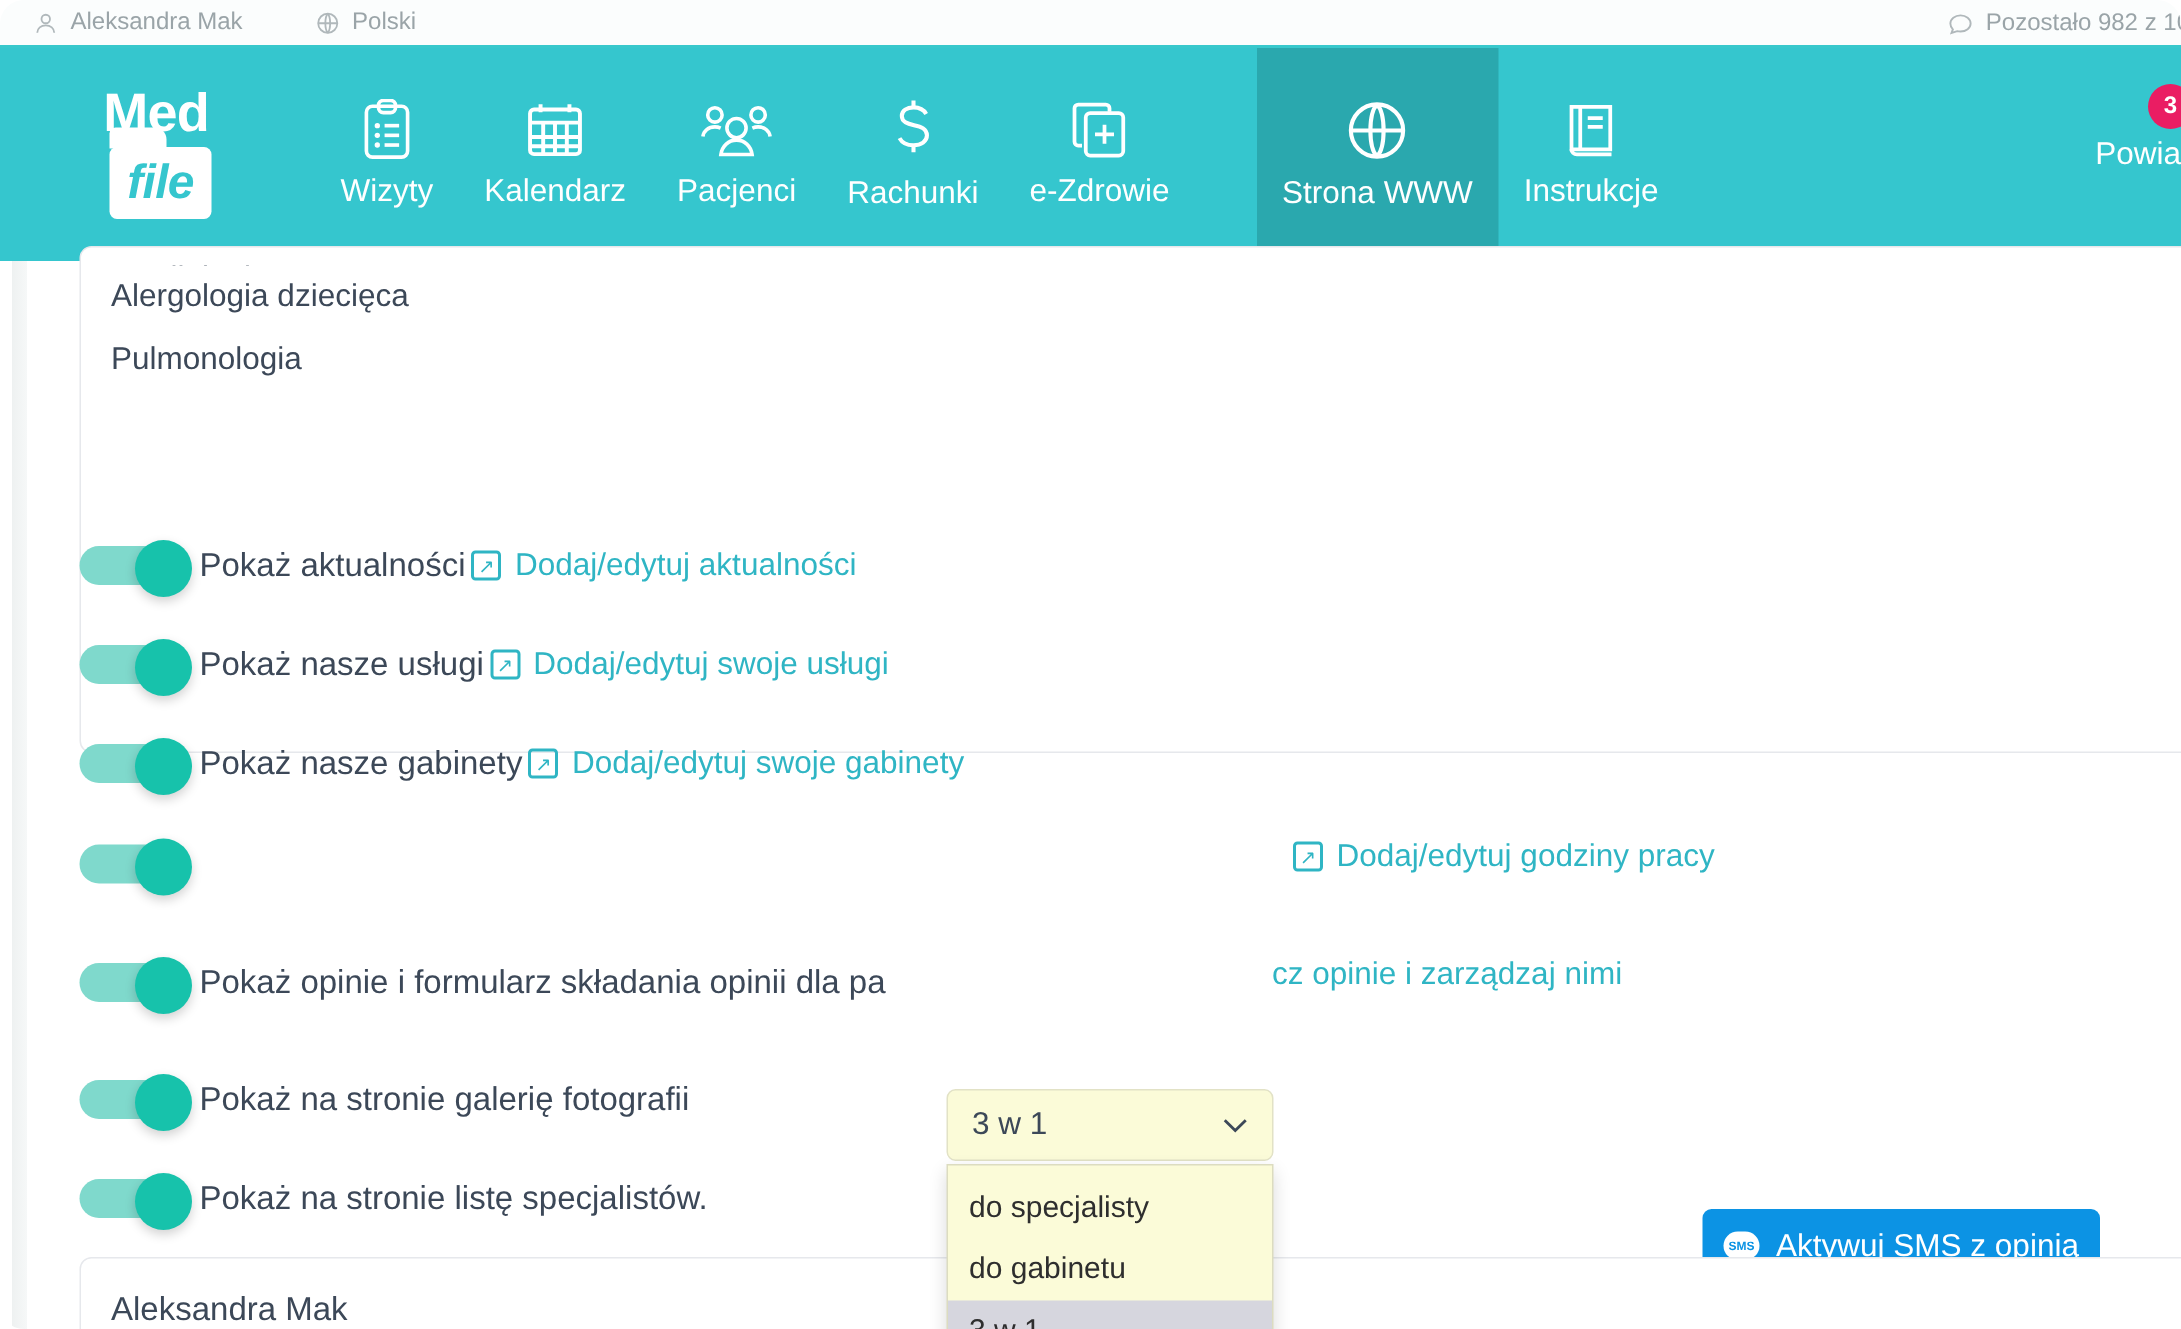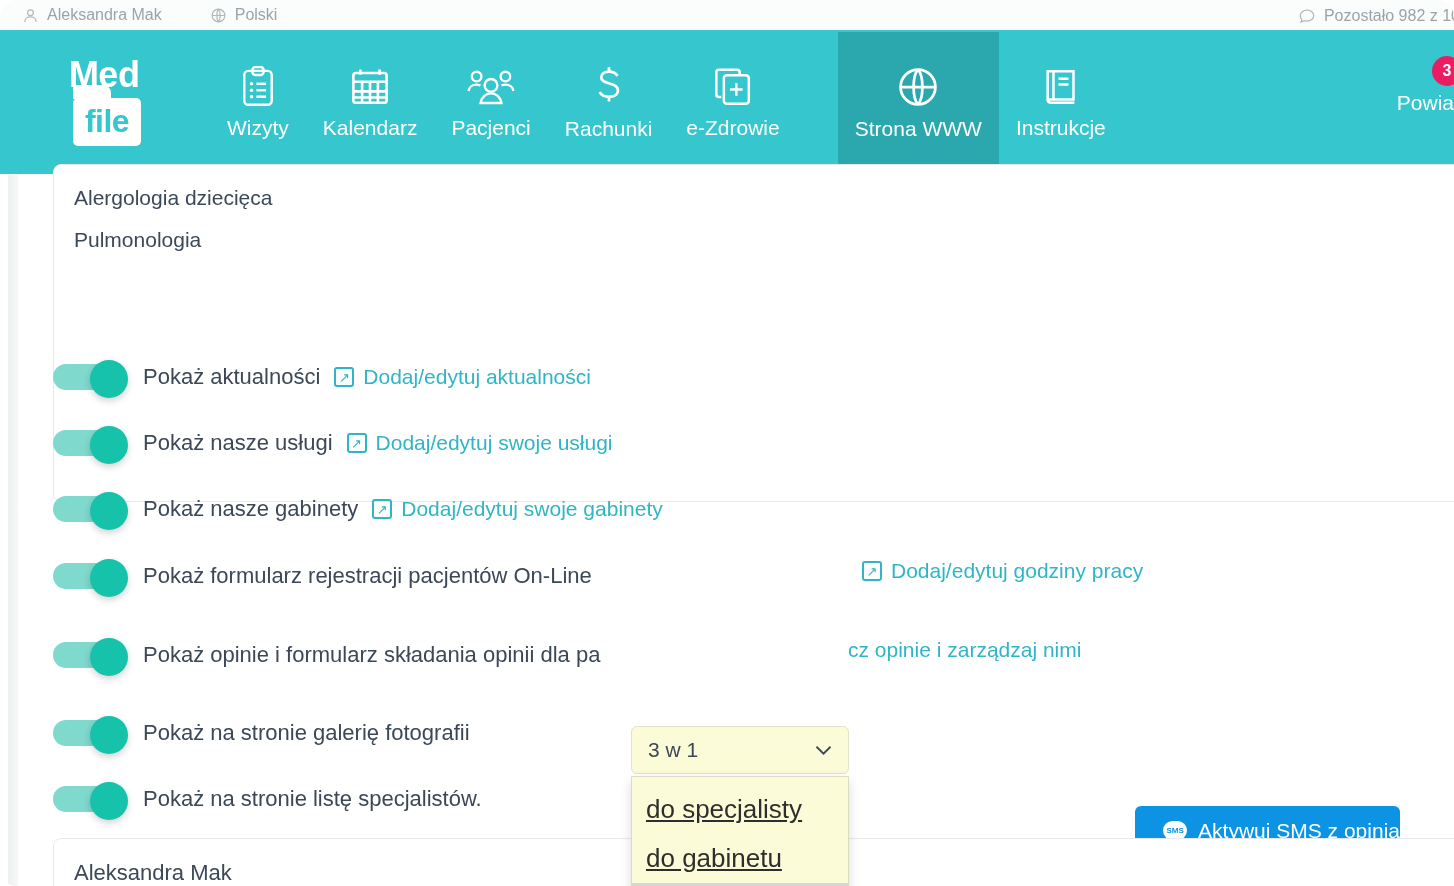--- a/index.html
+++ b/index.html
@@ -46,21 +46,21 @@
     width: 210px; display: flex; align-items: center; justify-content: center;
     padding-bottom: 6px;
   }
   .logo-text {
     color: #ffffff; font-size: 36px; font-weight: bold; letter-spacing: -0.5px;
     display: flex; align-items: flex-start; gap: 2px; flex-direction: column;
   }
   .folder {
     position: relative; margin-left: 4px; padding: 7px 12px 9px 12px;
     background: #ffffff; color: #35c6ce; border-radius: 5px;
-    font-size: 32px; font-weight: bold; line-height: 1;
+    font-size: 32px; font-weight: bold; font-style: italic; line-height: 1;
   }
   .folder::before {
     content: ""; position: absolute; left: 0; top: -13px; width: 56%; height: 14px;
     background: #ffffff; border-radius: 4px 8px 0 0;
   }
   .nav-items { display: flex; align-items: stretch; flex: 1; }
   .nav-item {
     display: flex; flex-direction: column; align-items: center; justify-content: center;
     gap: 8px; padding: 0 17px; color: #ffffff; cursor: pointer;
   }
@@ -85,21 +85,21 @@
   .spec-box {
     position: absolute; left: 53px; top: -10px; width: 1420px; height: 338px;
     border: 1px solid #e6e8ec; border-radius: 8px; background: #fff;
     padding: 0 0 0 20px; overflow: hidden;
   }
   .spec-line { font-size: 21px; color: #3c4858; line-height: 42px; }
   .spec-clip { height: 12px; overflow: hidden; }
 
   .toggle-row {
     position: absolute; left: 53px;
-    display: flex; align-items: center; gap: 14px; white-space: nowrap;
+    display: flex; align-items: center; gap: 4px; white-space: nowrap;
   }
   .switch {
     position: relative; width: 76px; height: 34px; flex: none;
   }
   .switch .track {
     position: absolute; left: 0; top: 4px; width: 66px; height: 26px;
     background: #7fd9cc; border-radius: 13px;
   }
   .switch .knob {
     position: absolute; left: 37px; top: 0; width: 38px; height: 38px;
@@ -121,27 +121,27 @@
     background: #fbfbd8; border: 1px solid #e2e2c6; border-radius: 6px;
     display: flex; align-items: center; justify-content: space-between;
     padding: 0 16px; font-size: 21px; color: #3c4858; cursor: pointer;
   }
   .dropdown {
     position: absolute; left: 631px; top: 602px; width: 218px;
     background: #fbfbd8; border: 1px solid #dcdcc0; border-radius: 0 0 5px 5px;
     box-shadow: 0 5px 12px rgba(0,0,0,0.14); padding: 8px 0 10px 0;
     z-index: 40;
   }
-  .dd-opt { font-size: 26px; color: #2e2e2e; padding: 9px 14px; cursor: pointer; text-decoration: underline; }
+  .dd-opt { font-size: 20px; color: #2e2e2e; padding: 9px 14px; cursor: pointer; }
   .dd-opt.sel { background: #d6d6de; }
 
   .sms-btn {
     position: absolute; left: 1135px; top: 632px; width: 265px; height: 49px;
     background: #0c93e4; border-radius: 6px; color: #fff;
-    display: flex; align-items: center; justify-content: flex-end; gap: 11px;
+    display: flex; align-items: center; justify-content: center; gap: 11px;
     font-size: 21px; cursor: pointer;
   }
   .sms-bubble {
     width: 24px; height: 19px; border-radius: 10px; background: #fff;
     color: #0c93e4; font-size: 8px; font-weight: bold;
     display: flex; align-items: center; justify-content: center; position: relative;
   }
   .sms-bubble::after {
     content: ""; position: absolute; left: 4px; bottom: -4px;
     border-left: 6px solid #fff; border-bottom: 5px solid transparent;
@@ -339,21 +339,20 @@
         <span class="extico">↗</span>
         <span class="link-text">Dodaj/edytuj swoje gabinety</span>
       </span>
     </div>
 
     <div class="toggle-row" style="top:385px">
       <div class="switch">
         <div class="track"></div>
         <div class="knob"></div>
       </div>
-      <span class="row-label">Pokaż formularz rejestracji pacjentów On-Line</span>
     </div>
     <div class="toggle-row" style="top:385px; left:862px">
       <span class="linkgroup">
         <span class="extico">↗</span>
         <span class="link-text">Dodaj/edytuj godziny pracy</span>
       </span>
     </div>
 
     <div class="toggle-row" style="top:464px">
       <div class="switch">

